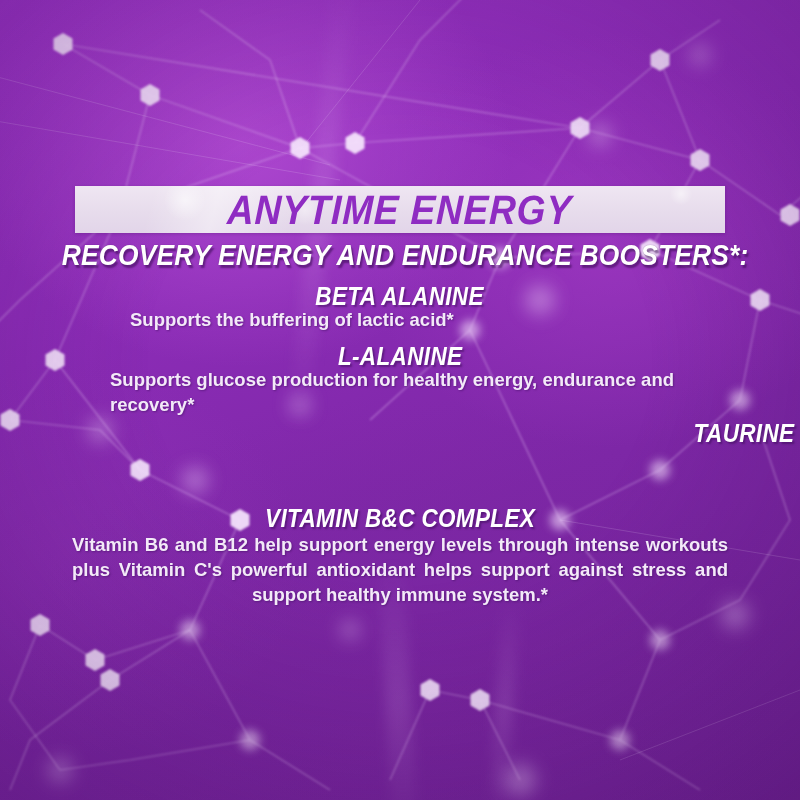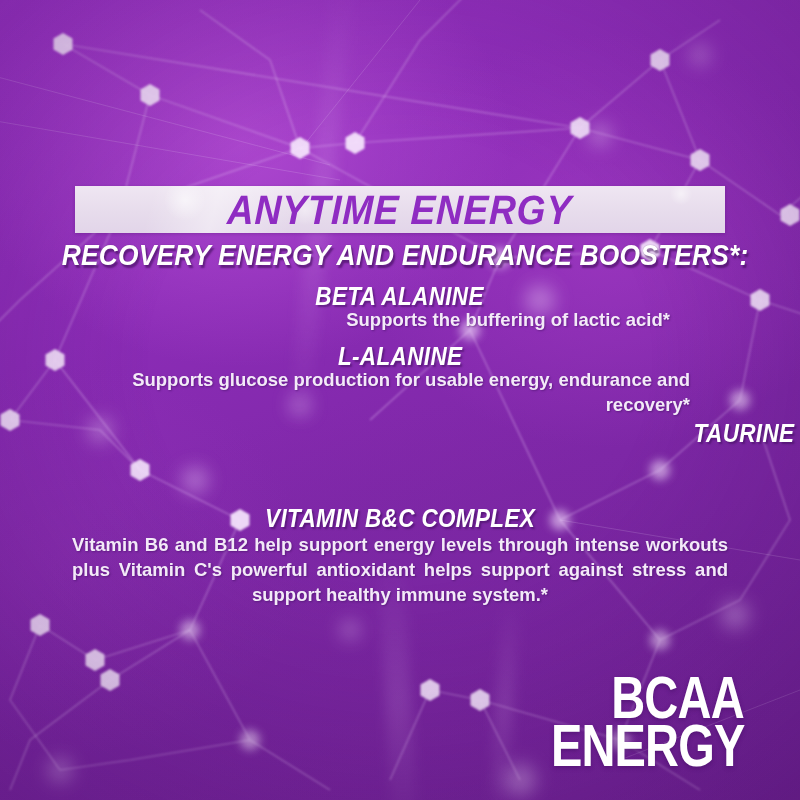--- a/index.html
+++ b/index.html
@@ -136,21 +136,21 @@
     display: inline-block;
     transform: scaleX(0.90);
   }
 
   .ing-body {
     position: absolute;
     color: #f3eaf8;
     font-size: 18.5px;
     line-height: 25px;
     font-weight: bold;
-    text-align: right;
+    text-align: left;
     text-shadow: 1px 1px 2px rgba(56,10,84,0.45);
   }
   .ing-body.justified {
     text-align: justify;
     text-align-last: center;
   }
 
   
   #head-beta      { top: 283px; }
   #body-beta      { left: 130px; width: 540px; top: 307px; }
@@ -314,26 +314,22 @@
       <div class="title-banner-gloss"></div>
       <div class="main-title"><span>ANYTIME ENERGY</span></div>
     </div>
 
     <div class="subtitle"><span>RECOVERY ENERGY AND ENDURANCE BOOSTERS*:</span></div>
 
     <div class="ing-head" id="head-beta"><span>BETA ALANINE</span></div>
     <div class="ing-body" id="body-beta">Supports the buffering of lactic acid*</div>
 
     <div class="ing-head" id="head-lalanine"><span>L-ALANINE</span></div>
-    <div class="ing-body" id="body-lalanine">Supports glucose production for usable energy, endurance and recovery*</div>
+    <div class="ing-body" id="body-lalanine">Supports glucose production for healthy energy, endurance and recovery*</div>
 
     <div class="ing-head" id="head-taurine"><span>TAURINE</span></div>
 
     <div class="ing-head" id="head-vitamin"><span>VITAMIN B&amp;C COMPLEX</span></div>
     <div class="ing-body justified" id="body-vitamin">Vitamin B6 and B12 help support energy levels through intense workouts plus Vitamin C's powerful antioxidant helps support against stress and support healthy immune system.*</div>
 
-    <div class="logo">
-      <span class="logo-line logo-bcaa"><span>BCAA</span></span>
-      <span class="logo-line logo-energy"><span>ENERGY</span></span>
-    </div>
 
   </div>
 </div>
 
 </body></html>

